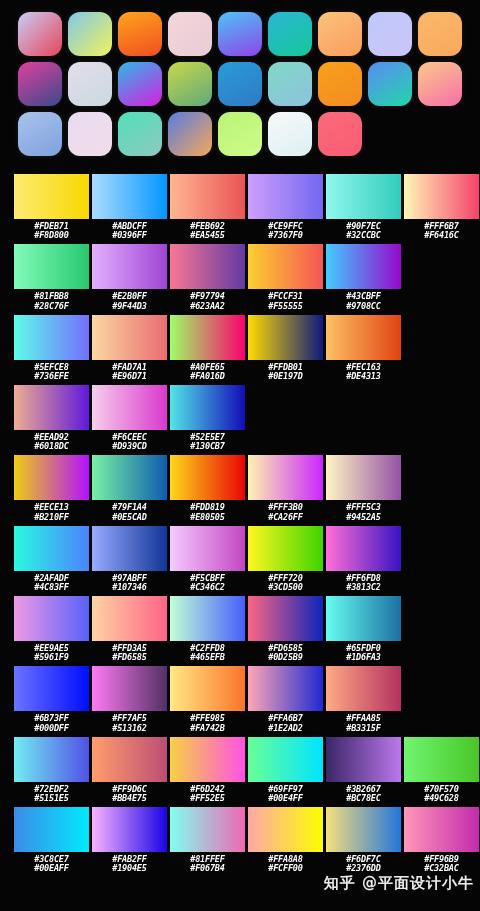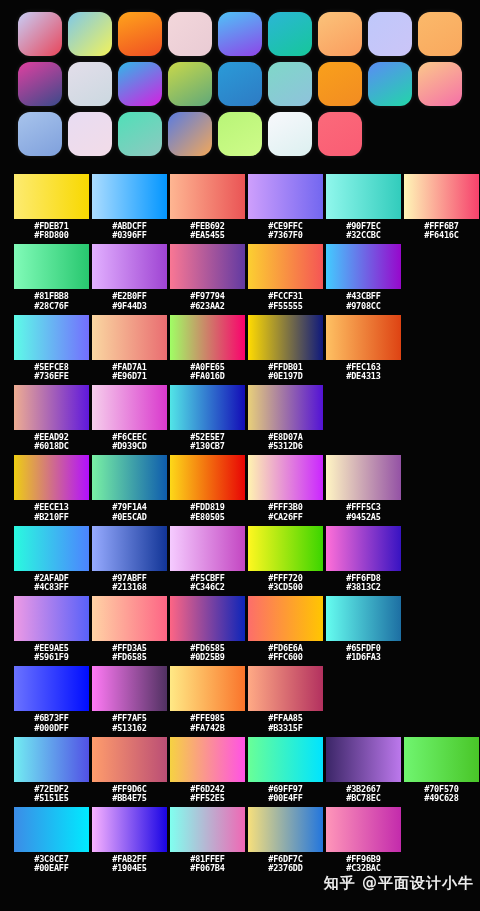--- a/index.html
+++ b/index.html
@@ -39,20 +39,21 @@
   
   #grid-section {
     padding: 12px 0 0 14px;
     width: 480px;
   }
 
   .grid-row {
     display: flex;
     gap: 3px;
     margin-bottom: 4px;
+    font-style: italic;
   }
 
   .grid-cell {
     width: 75px;
     flex: 0 0 auto;
     text-align: center;
   }
 
   .grid-chip {
     width: 75px;
@@ -260,27 +261,20 @@
           <span class="hexline">#D939CD</span>
         </div>
       </div>
       <div class="grid-cell">
         <div class="grid-chip" style="background: linear-gradient(90deg, rgb(82, 229, 231) 0%, rgb(19, 12, 183) 100%);"></div>
         <div class="grid-labels">
           <span class="hexline">#52E5E7</span>
           <span class="hexline">#130CB7</span>
         </div>
       </div>
-      <div class="grid-cell">
-        <div class="grid-chip" style="background: linear-gradient(90deg, rgb(232, 208, 122) 0%, rgb(83, 18, 214) 100%);"></div>
-        <div class="grid-labels">
-          <span class="hexline">#E8D07A</span>
-          <span class="hexline">#5312D6</span>
-        </div>
-      </div>
     </div>
     <div class="grid-row">
       <div class="grid-cell">
         <div class="grid-chip" style="background: linear-gradient(90deg, rgb(238, 206, 19) 0%, rgb(178, 16, 255) 100%);"></div>
         <div class="grid-labels">
           <span class="hexline">#EECE13</span>
           <span class="hexline">#B210FF</span>
         </div>
       </div>
       <div class="grid-cell">
@@ -317,21 +311,21 @@
         <div class="grid-chip" style="background: linear-gradient(90deg, rgb(42, 250, 223) 0%, rgb(76, 131, 255) 100%);"></div>
         <div class="grid-labels">
           <span class="hexline">#2AFADF</span>
           <span class="hexline">#4C83FF</span>
         </div>
       </div>
       <div class="grid-cell">
         <div class="grid-chip" style="background: linear-gradient(90deg, rgb(151, 171, 255) 0%, rgb(18, 53, 151) 100%);"></div>
         <div class="grid-labels">
           <span class="hexline">#97ABFF</span>
-          <span class="hexline">#213168</span>
+          <span class="hexline">#107346</span>
         </div>
       </div>
       <div class="grid-cell">
         <div class="grid-chip" style="background: linear-gradient(90deg, rgb(245, 203, 255) 0%, rgb(195, 70, 194) 100%);"></div>
         <div class="grid-labels">
           <span class="hexline">#F5CBFF</span>
           <span class="hexline">#C346C2</span>
         </div>
       </div>
       <div class="grid-cell">
@@ -358,34 +352,34 @@
         </div>
       </div>
       <div class="grid-cell">
         <div class="grid-chip" style="background: linear-gradient(90deg, rgb(255, 211, 165) 0%, rgb(253, 101, 133) 100%);"></div>
         <div class="grid-labels">
           <span class="hexline">#FFD3A5</span>
           <span class="hexline">#FD6585</span>
         </div>
       </div>
       <div class="grid-cell">
+        <div class="grid-chip" style="background: linear-gradient(90deg, rgb(194, 255, 216) 0%, rgb(70, 94, 251) 100%);"></div>
+        <div class="grid-labels">
+          <span class="hexline">#C2FFD8</span>
+          <span class="hexline">#465EFB</span>
+        </div>
+      </div>
+      <div class="grid-cell">
         <div class="grid-chip" style="background: linear-gradient(90deg, rgb(253, 101, 133) 0%, rgb(13, 37, 185) 100%);"></div>
         <div class="grid-labels">
           <span class="hexline">#FD6585</span>
           <span class="hexline">#0D25B9</span>
         </div>
       </div>
       <div class="grid-cell">
-        <div class="grid-chip" style="background: linear-gradient(90deg, rgb(253, 110, 106) 0%, rgb(255, 198, 0) 100%);"></div>
-        <div class="grid-labels">
-          <span class="hexline">#FD6E6A</span>
-          <span class="hexline">#FFC600</span>
-        </div>
-      </div>
-      <div class="grid-cell">
         <div class="grid-chip" style="background: linear-gradient(90deg, rgb(101, 253, 240) 0%, rgb(29, 111, 163) 100%);"></div>
         <div class="grid-labels">
           <span class="hexline">#65FDF0</span>
           <span class="hexline">#1D6FA3</span>
         </div>
       </div>
     </div>
     <div class="grid-row">
       <div class="grid-cell">
         <div class="grid-chip" style="background: linear-gradient(90deg, rgb(107, 115, 255) 0%, rgb(0, 13, 255) 100%);"></div>
@@ -402,20 +396,27 @@
         </div>
       </div>
       <div class="grid-cell">
         <div class="grid-chip" style="background: linear-gradient(90deg, rgb(255, 233, 133) 0%, rgb(250, 116, 43) 100%);"></div>
         <div class="grid-labels">
           <span class="hexline">#FFE985</span>
           <span class="hexline">#FA742B</span>
         </div>
       </div>
       <div class="grid-cell">
+        <div class="grid-chip" style="background: linear-gradient(90deg, rgb(255, 166, 183) 0%, rgb(30, 42, 210) 100%);"></div>
+        <div class="grid-labels">
+          <span class="hexline">#FFA6B7</span>
+          <span class="hexline">#1E2AD2</span>
+        </div>
+      </div>
+      <div class="grid-cell">
         <div class="grid-chip" style="background: linear-gradient(90deg, rgb(255, 170, 133) 0%, rgb(179, 49, 95) 100%);"></div>
         <div class="grid-labels">
           <span class="hexline">#FFAA85</span>
           <span class="hexline">#B3315F</span>
         </div>
       </div>
     </div>
     <div class="grid-row">
       <div class="grid-cell">
         <div class="grid-chip" style="background: linear-gradient(90deg, rgb(114, 237, 242) 0%, rgb(81, 81, 229) 100%);"></div>
@@ -476,20 +477,27 @@
         </div>
       </div>
       <div class="grid-cell">
         <div class="grid-chip" style="background: linear-gradient(90deg, rgb(129, 255, 239) 0%, rgb(240, 103, 180) 100%);"></div>
         <div class="grid-labels">
           <span class="hexline">#81FFEF</span>
           <span class="hexline">#F067B4</span>
         </div>
       </div>
       <div class="grid-cell">
+        <div class="grid-chip" style="background: linear-gradient(90deg, rgb(255, 168, 168) 0%, rgb(252, 255, 0) 100%);"></div>
+        <div class="grid-labels">
+          <span class="hexline">#FFA8A8</span>
+          <span class="hexline">#FCFF00</span>
+        </div>
+      </div>
+      <div class="grid-cell">
         <div class="grid-chip" style="background: linear-gradient(90deg, rgb(246, 223, 124) 0%, rgb(35, 118, 221) 100%);"></div>
         <div class="grid-labels">
           <span class="hexline">#F6DF7C</span>
           <span class="hexline">#2376DD</span>
         </div>
       </div>
       <div class="grid-cell">
         <div class="grid-chip" style="background: linear-gradient(90deg, rgb(255, 150, 185) 0%, rgb(195, 43, 172) 100%);"></div>
         <div class="grid-labels">
           <span class="hexline">#FF96B9</span>

